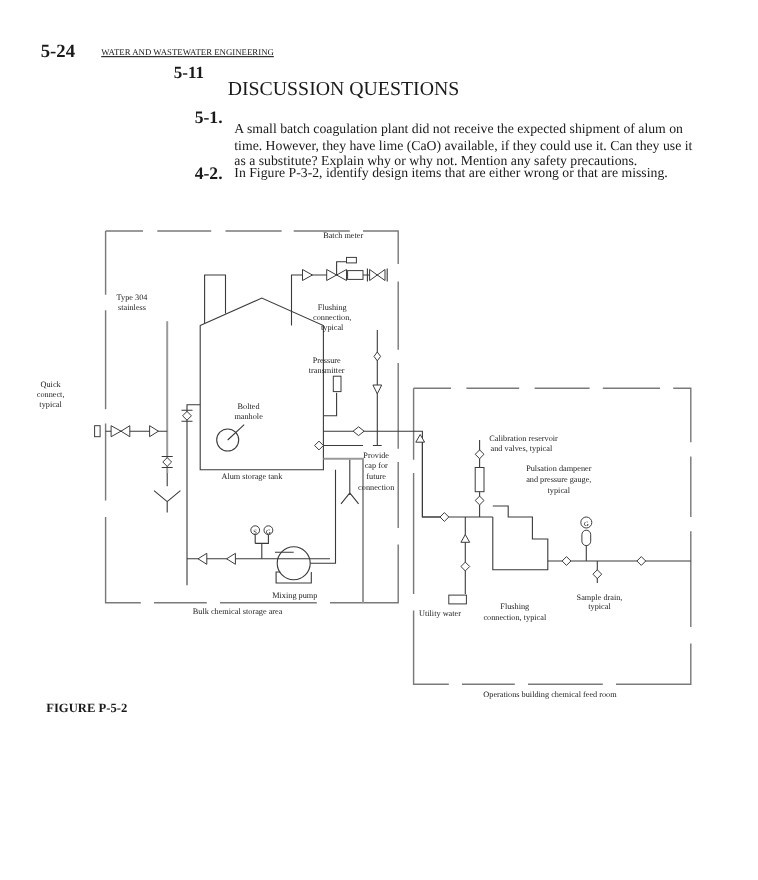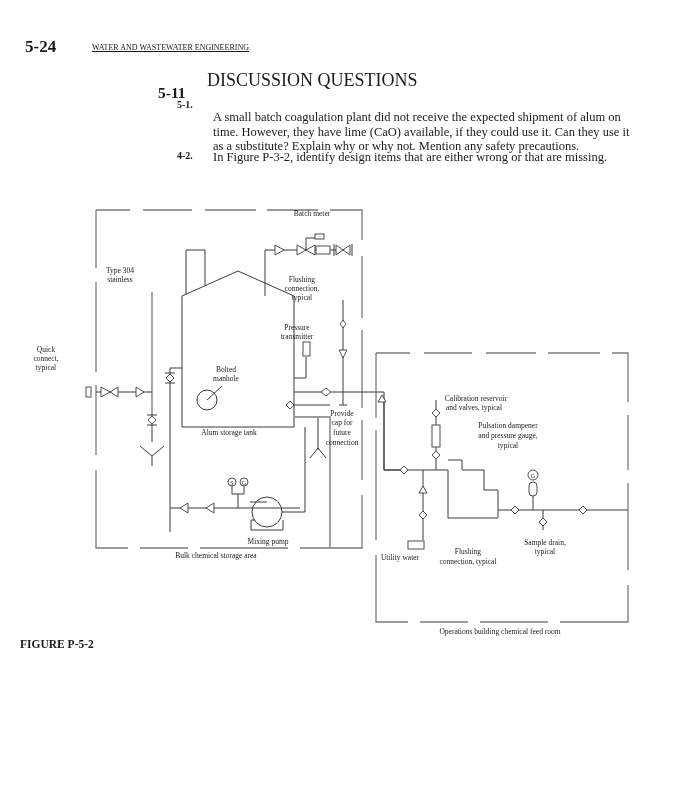--- a/index.html
+++ b/index.html
@@ -1,25 +1,25 @@
 <!DOCTYPE html>
 <html><head>
 <meta charset="utf-8">
 <style>
   html, body { margin: 0; padding: 0; background: #ffffff; }
   body { width: 689px; height: 800px; position: relative; overflow: hidden;
          font-family: "Liberation Serif", "DejaVu Serif", serif; color: #1a1a1a; }
   .abs { position: absolute; }
-  .page-num { left: 25px; top: 37px; font-size: 17px; font-weight: bold; }
+  .page-num { left: 37px; top: 37px; font-size: 17px; font-weight: bold; }
   .running-head { left: 92px; top: 43px; font-size: 8px; letter-spacing: 0px; text-decoration: underline; }
-  .sec-num { left: 158px; top: 84px; font-size: 15.5px; font-weight: bold; text-align: center; }
+  .sec-num { left: 158px; top: 58px; font-size: 15.5px; font-weight: bold; text-align: center; }
   .sec-title { left: 207px; top: 70px; font-size: 18px; font-weight: normal; }
-  .q-num { font-size: 10px; font-weight: bold; }
+  .q-num { font-size: 16px; font-weight: bold; }
   .q-text { font-size: 12.5px; line-height: 14.5px; width: 420px; }
-  .fig-caption { left: 20px; top: 638px; font-size: 11.5px; font-weight: bold; }
+  .fig-caption { left: 42px; top: 638px; font-size: 11.5px; font-weight: bold; }
   svg text { font-family: "Liberation Serif", "DejaVu Serif", serif; fill: #1a1a1a; }
   .ln { stroke: #3a3a3a; stroke-width: 1; fill: none; }
   .lg { stroke: #9a9a9a; stroke-width: 1.8; fill: none; }
   .dash { stroke: #7a7a7a; stroke-width: 1.3; fill: none; }
   .sym { stroke: #3a3a3a; stroke-width: 0.9; fill: #fff; }
 </style>
 </head>
 <body>
 
 <div class="abs page-num">5-24</div>

